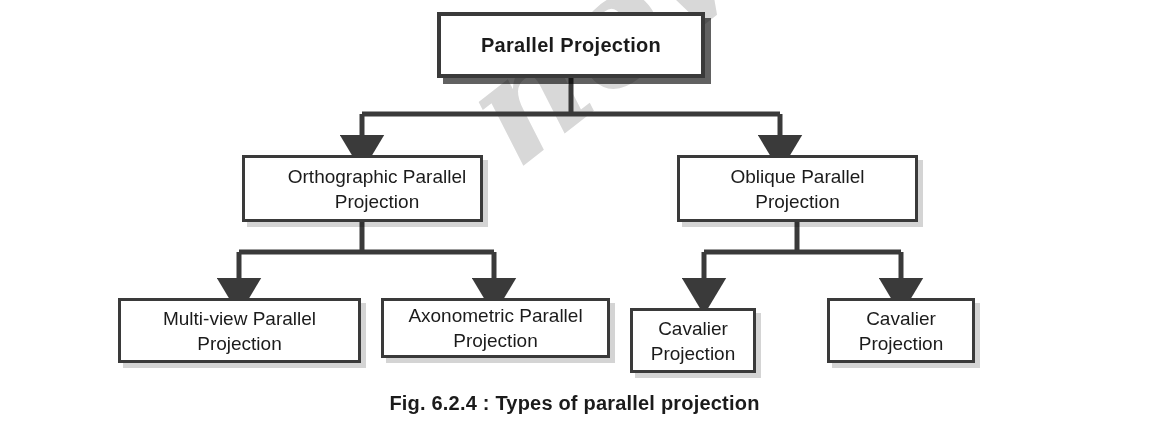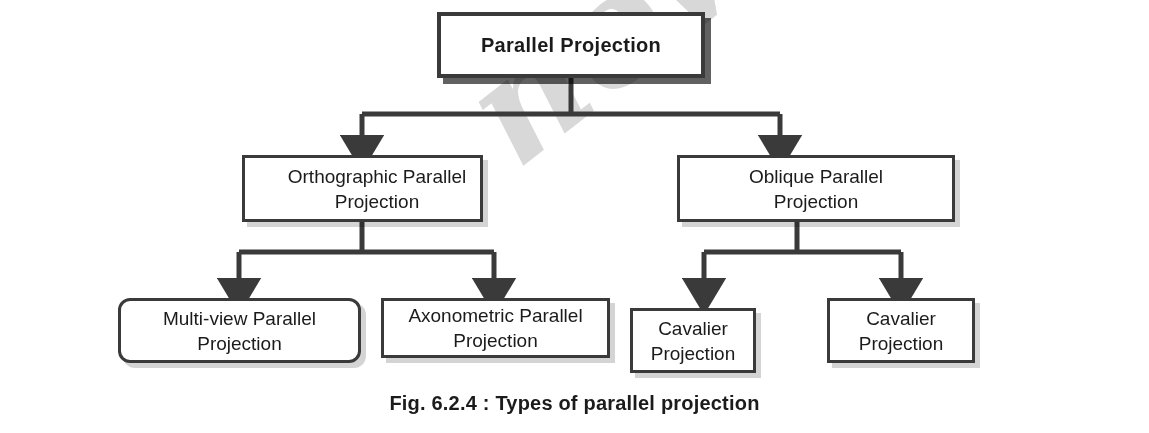--- a/index.html
+++ b/index.html
@@ -79,22 +79,22 @@
   }
   .node-box.root .node-label {
     font-weight: bold;
     font-size: 20px;
     letter-spacing: 0.3px;
   }
 
   
   #box-root            { left: 437px; top: 12px;  width: 268px; height: 66px; }
   #box-orthographic    { left: 242px; top: 155px; width: 241px; height: 67px; padding-left: 29px; }
-  #box-oblique         { left: 677px; top: 155px; width: 278px; height: 67px; }
-  #box-multiview       { left: 118px; top: 298px; width: 243px; height: 65px; border-radius: 12px; }
+  #box-oblique         { left: 677px; top: 155px; width: 241px; height: 67px; }
+  #box-multiview       { left: 118px; top: 298px; width: 243px; height: 65px; }
   #box-axonometric     { left: 381px; top: 298px; width: 229px; height: 60px; }
   #box-cavalier        { left: 630px; top: 308px; width: 126px; height: 65px; }
   #box-cabinet         { left: 827px; top: 298px; width: 148px; height: 65px; }
 
   
   #figure-caption {
     position: absolute;
     left: 0;
     top: 392px;
     width: 1149px;

